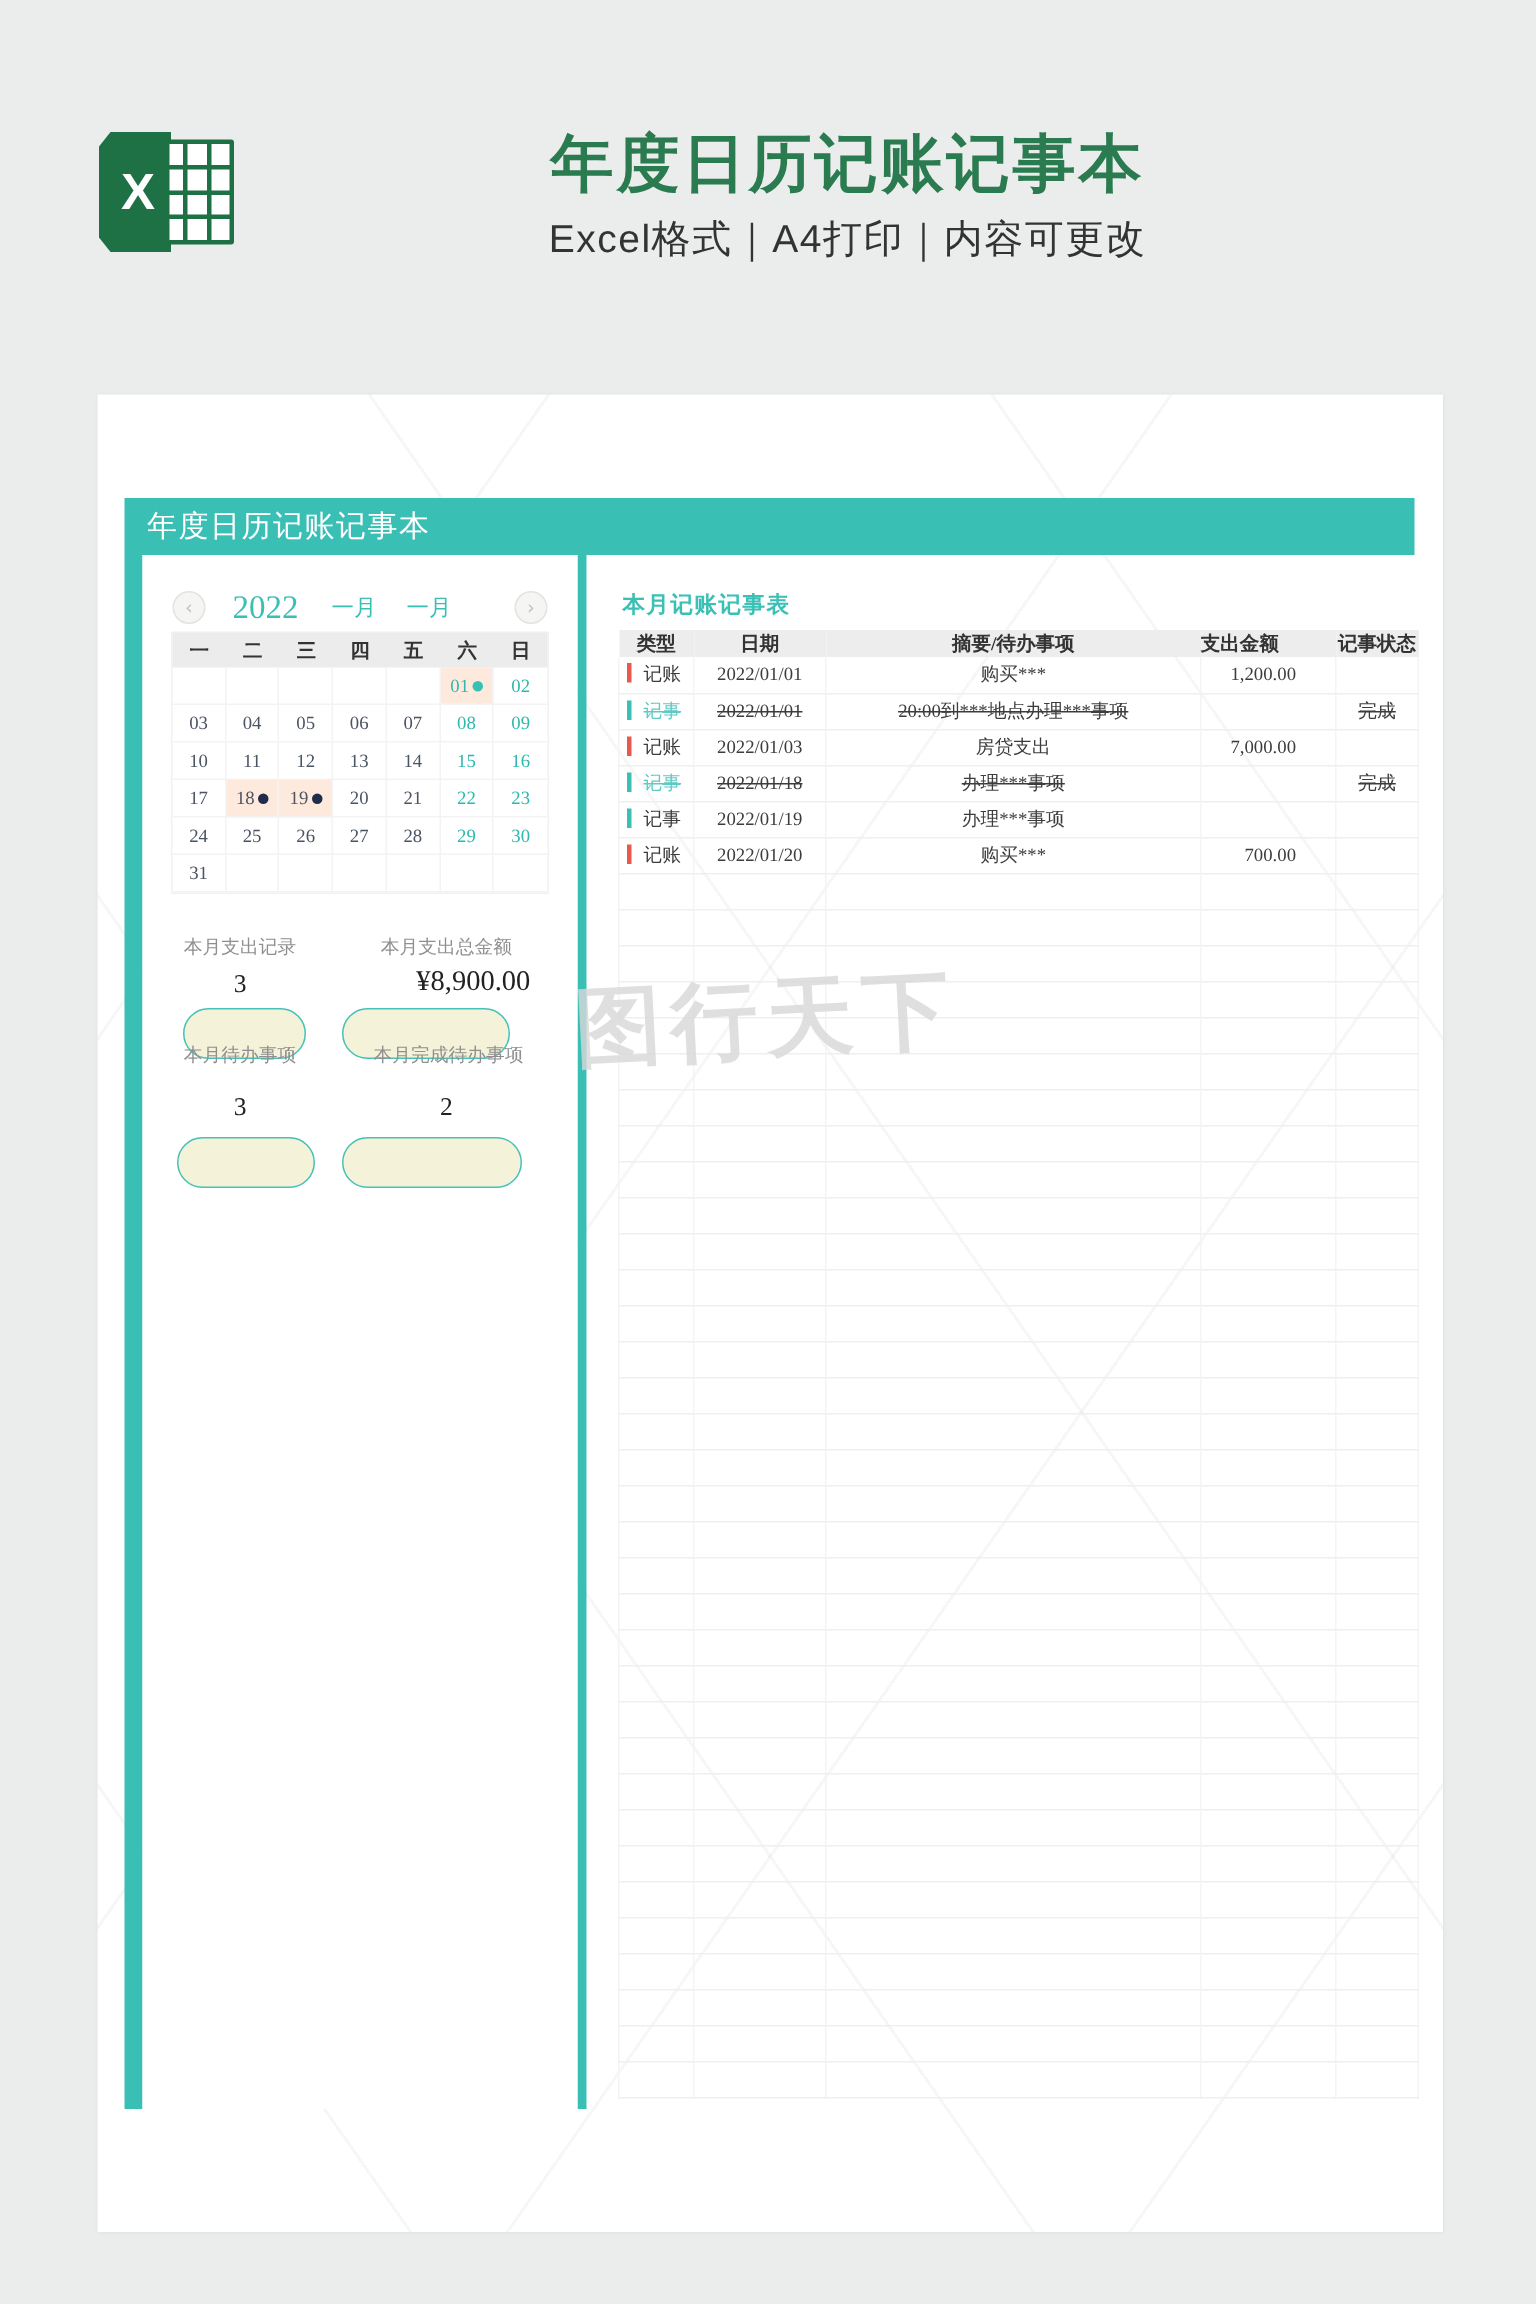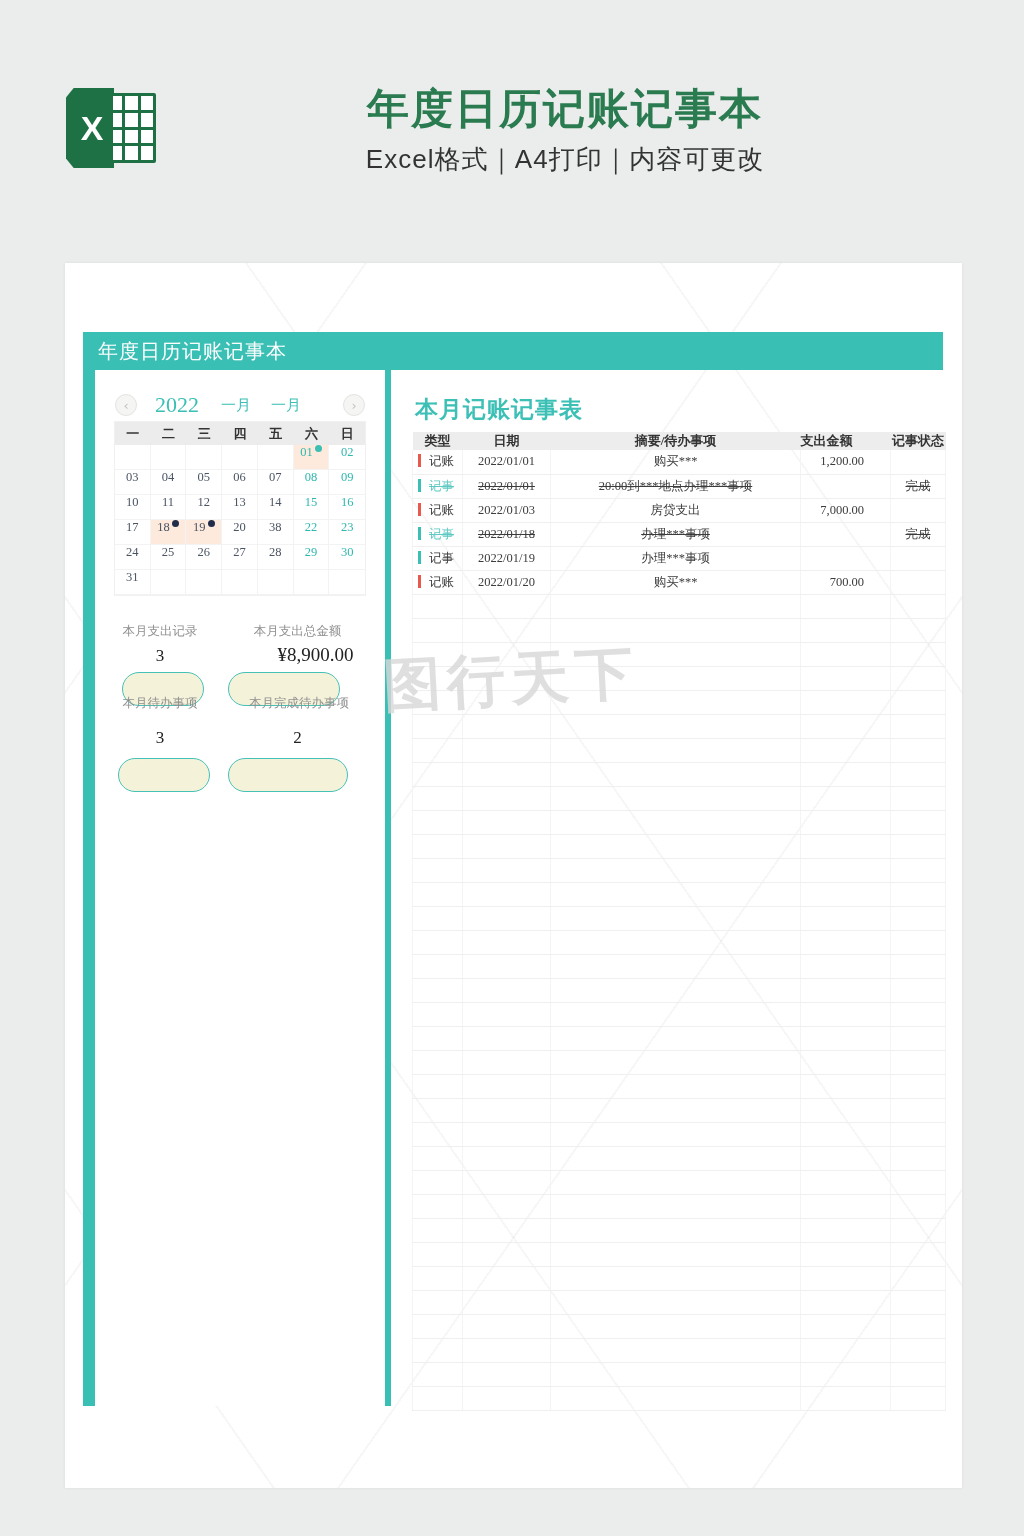--- a/index.html
+++ b/index.html
@@ -42,21 +42,21 @@
   .cal-nav{position:relative;margin-top:22px;height:26px;display:flex;align-items:center;justify-content:center;}
   .nav-btn{width:22px;height:22px;border-radius:50%;background:#f5f5f4;border:1px solid #e3e3e1;
     color:#c2c2c0;font-size:13px;line-height:19px;text-align:center;cursor:pointer;font-family:"DejaVu Sans",sans-serif;}
   .cal-year{color:var(--teal);font-size:22px;margin:0 22px 0 18px;}
   .cal-month{color:var(--teal);font-size:15px;margin-right:20px;}
   .cal-month.last{margin-right:42px;}
   .cal-grid{margin:3px auto 0;width:252px;border:1px solid #f1f1f1;}
   .cal-wdrow{display:grid;grid-template-columns:repeat(7,1fr);height:23px;background:#ececec;}
   .cal-wdrow .wd{display:flex;align-items:center;justify-content:center;font-size:13px;font-weight:bold;color:#333;}
   .cal-week{display:grid;grid-template-columns:repeat(7,1fr);height:25px;}
-  .day{display:flex;justify-content:center;font-size:12.5px;color:#4b5464;
+  .day{display:flex;align-items:center;justify-content:center;font-size:12.5px;color:#4b5464;
     border-right:1px solid #f3f3f3;border-bottom:1px solid #f3f3f3;}
   .day:last-child{border-right:none;}
   .day.weekend{color:#2eb8ae;}
   .day.hl{background:var(--peach);}
   .dot{width:7px;height:7px;border-radius:50%;display:inline-block;margin-left:2px;}
   .dot.teal{background:var(--teal);}
   .dot.navy{background:var(--navy-dot);}
 
   
   .stat-label{position:absolute;font-size:12.5px;color:#8f8f8f;text-align:center;z-index:3;}
@@ -65,21 +65,21 @@
   .pill{position:absolute;height:34px;border-radius:17px;background:var(--pill-bg);border:1.5px solid #46c1b8;z-index:1;}
   .sl1{left:0;top:253px;width:130px;} .sl2{left:120px;top:253px;width:165px;}
   .sv1{left:0;top:276px;width:130px;} .sv2{left:138px;top:274px;width:165px;}
   .sp1{left:27px;top:302px;width:82px;} .sp2{left:133px;top:302px;width:112px;}
   .sl3{left:0;top:325px;width:130px;} .sl4{left:118px;top:325px;width:172px;}
   .sv3{left:0;top:358px;width:130px;} .sv4{left:120px;top:358px;width:165px;}
   .sp3{left:23px;top:388px;width:92px;} .sp4{left:133px;top:388px;width:120px;}
 
   
   .table-panel{position:absolute;left:347px;top:107px;width:545px;}
-  .table-title{margin:24px 0 7px 3px;font-size:23px;font-weight:bold;color:#3cc0b6;letter-spacing:1px;}
+  .table-title{margin:24px 0 7px 3px;font-size:15px;font-weight:bold;color:#3cc0b6;letter-spacing:1px;}
   table.ledger{width:533px;border-collapse:collapse;table-layout:fixed;}
   .ledger th{height:15px;background:#ededed;font-size:13px;color:#333;font-weight:bold;text-align:center;}
   .ledger th.c3{text-align:left;padding-right:16px;}
   .ledger td{height:24px;font-size:12.5px;color:#3c3c3c;text-align:center;
     border-bottom:1px solid #efefef;border-right:1px solid #f4f4f4;overflow:hidden;white-space:nowrap;}
   .ledger td:first-child{border-left:1px solid #f4f4f4;}
   .ledger .c0{width:50px;} .ledger .c1{width:88px;} .ledger .c2{width:250px;} .ledger .c3{width:90px;} .ledger .c4{width:55px;}
   .ledger td.c0{text-align:left;padding-left:5px;}
   .ledger td.c3{text-align:right;padding-right:26px;}
   .bar{display:inline-block;width:3px;height:13px;margin-right:8px;vertical-align:-2px;}
@@ -213,21 +213,21 @@
             <span class="dot navy"></span>
           </div>
           <div class="day hl">
             <span>19</span>
             <span class="dot navy"></span>
           </div>
           <div class="day">
             <span>20</span>
           </div>
           <div class="day">
-            <span>38</span>
+            <span>21</span>
           </div>
           <div class="day weekend">
             <span>22</span>
           </div>
           <div class="day weekend">
             <span>23</span>
           </div>
         </div>
         <div class="cal-week">
           <div class="day">

